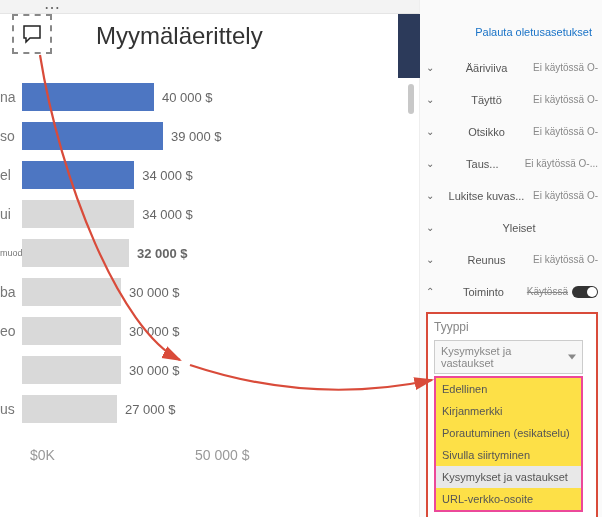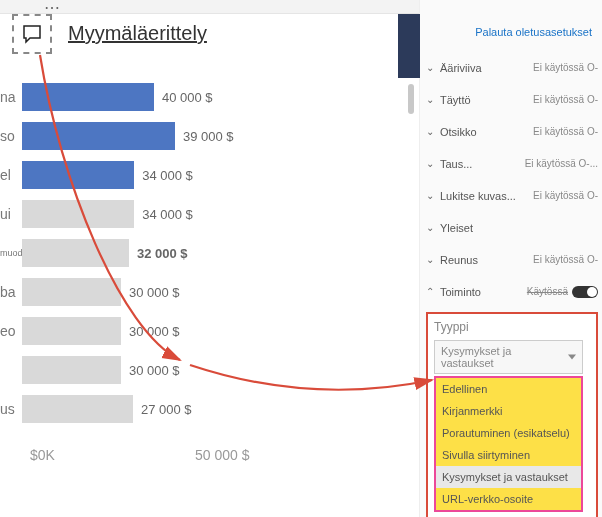--- a/index.html
+++ b/index.html
@@ -38,24 +38,23 @@
   width: 40px; height: 40px;
   border: 2px dashed #888;
   background: #fff;
   display: flex;
   align-items: center;
   justify-content: center;
 }
 .comment-btn svg { width: 24px; height: 24px; stroke: #222; fill: none; stroke-width: 1.5; }
 .title {
   position: absolute;
-  left: 68px; top: 22px;
-  font-size: 20px;
+  left: 96px; top: 22px;
+  font-size: 24px;
   color: #333;
-  text-decoration: underline;
 }
 .chart-area {
   position: absolute;
   left: 0; top: 78px;
   right: 0;
   bottom: 0;
   padding-right: 30px;
 }
 .bar-row {
   height: 37px;
@@ -146,20 +145,21 @@
   width: 14px;
   font-size: 10px;
   color: #666;
 }
 .pname {
   flex: 1;
   white-space: nowrap;
   overflow: hidden;
   text-overflow: ellipsis;
   color: #555;
+  text-align: center;
 }
 .pval {
   color: #888;
   font-size: 10px;
   white-space: nowrap;
 }
 .toggle {
   width: 26px; height: 12px;
   background: #333;
   border-radius: 6px;
@@ -239,21 +239,21 @@
           <div class="bar-lbl">na</div>
           <div class="bar-wrap">
             <div class="bar blue" style="width: 132px;">
               <span class="bar-val">40 000 $</span>
             </div>
           </div>
         </div>
         <div class="bar-row">
           <div class="bar-lbl">so</div>
           <div class="bar-wrap">
-            <div class="bar blue" style="width: 153px;">
+            <div class="bar blue" style="width: 141px;">
               <span class="bar-val">39 000 $</span>
             </div>
           </div>
         </div>
         <div class="bar-row">
           <div class="bar-lbl">el</div>
           <div class="bar-wrap">
             <div class="bar blue" style="width: 112.2px;">
               <span class="bar-val">34 000 $</span>
             </div>
@@ -295,21 +295,21 @@
           <div class="bar-lbl"></div>
           <div class="bar-wrap">
             <div class="bar gray" style="width: 99px;">
               <span class="bar-val">30 000 $</span>
             </div>
           </div>
         </div>
         <div class="bar-row">
           <div class="bar-lbl">us</div>
           <div class="bar-wrap">
-            <div class="bar gray" style="width: 111px;">
+            <div class="bar gray" style="width: 95px;">
               <span class="bar-val">27 000 $</span>
             </div>
           </div>
         </div>
         <div class="axis">
           <span class="tick" style="left: 0px;">$0K</span>
           <span class="tick" style="left: 165px;">50 000 $</span>
         </div>
       </div>
   </div>

